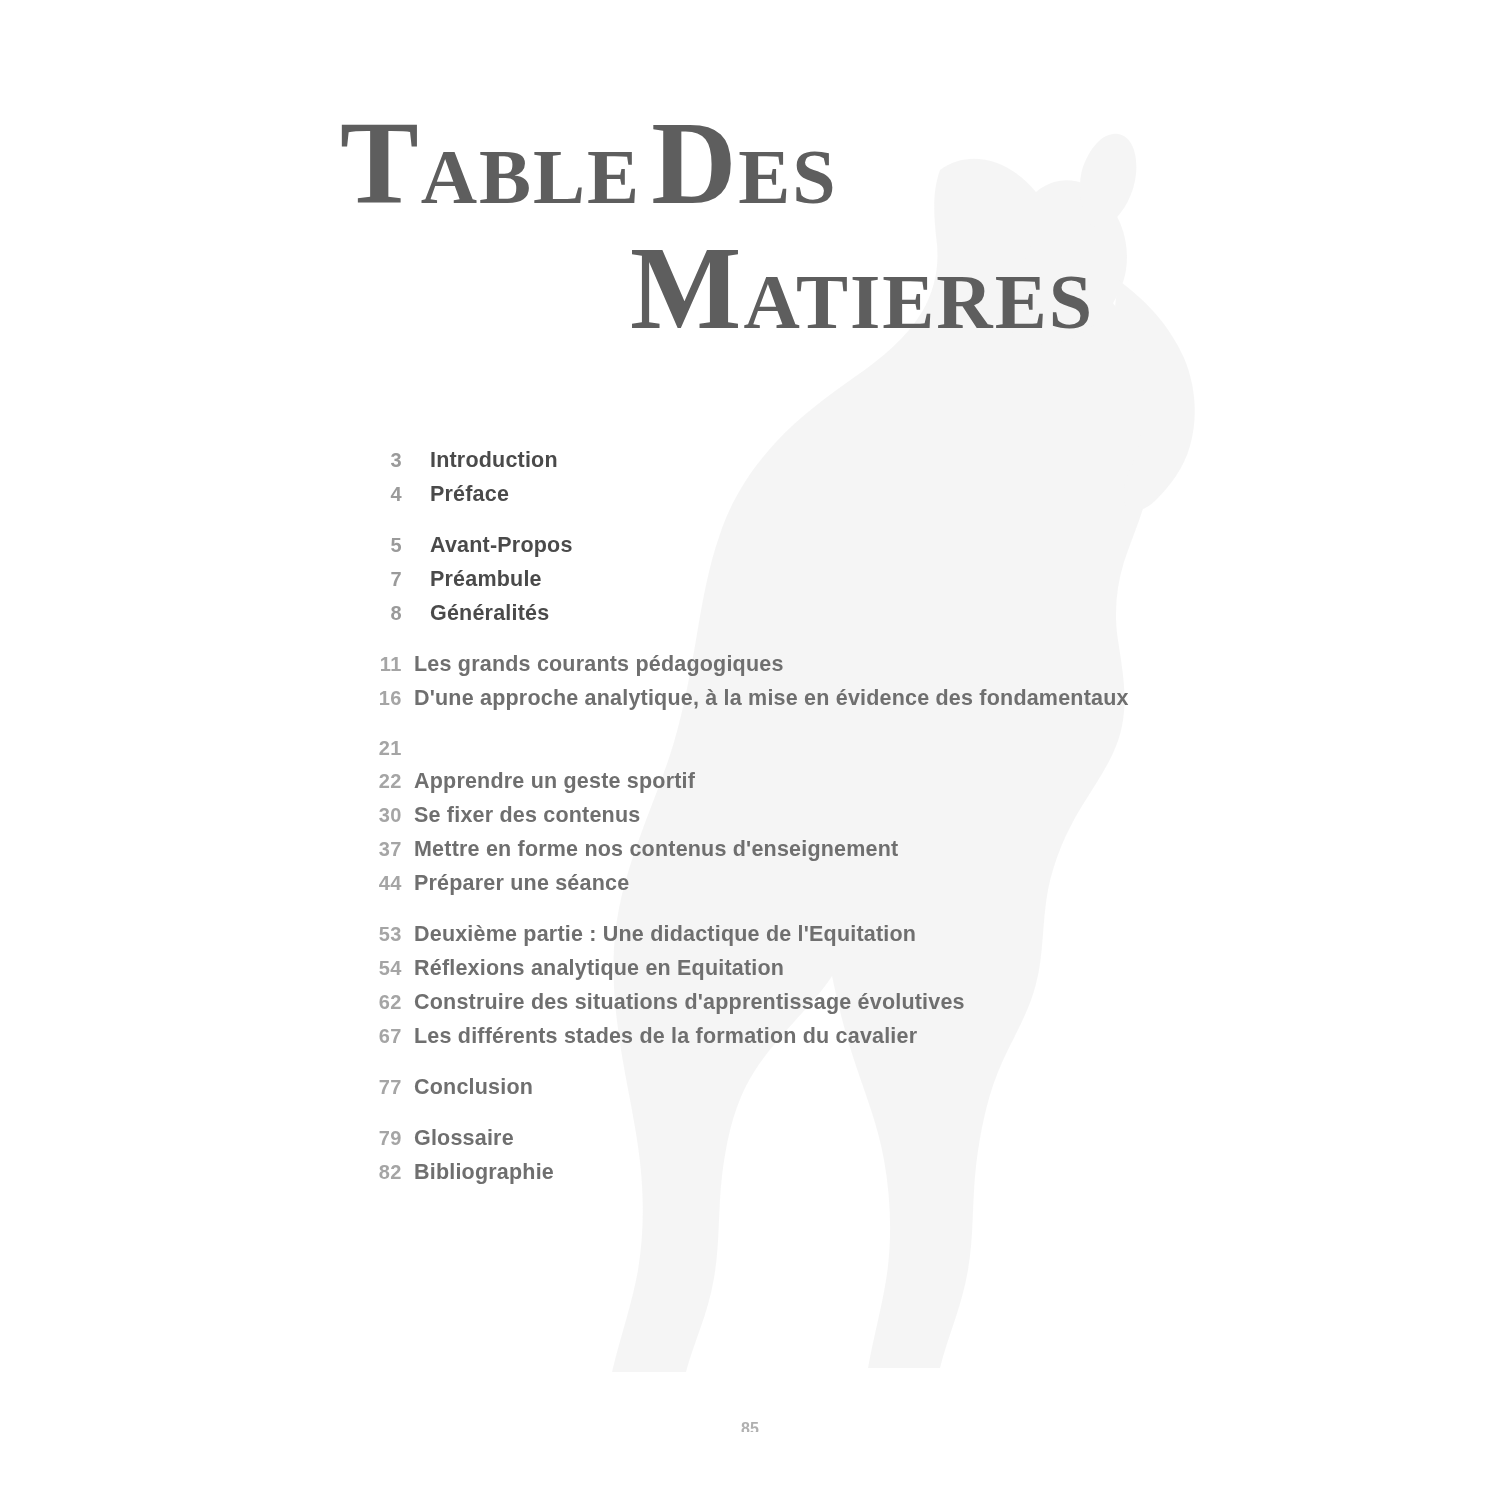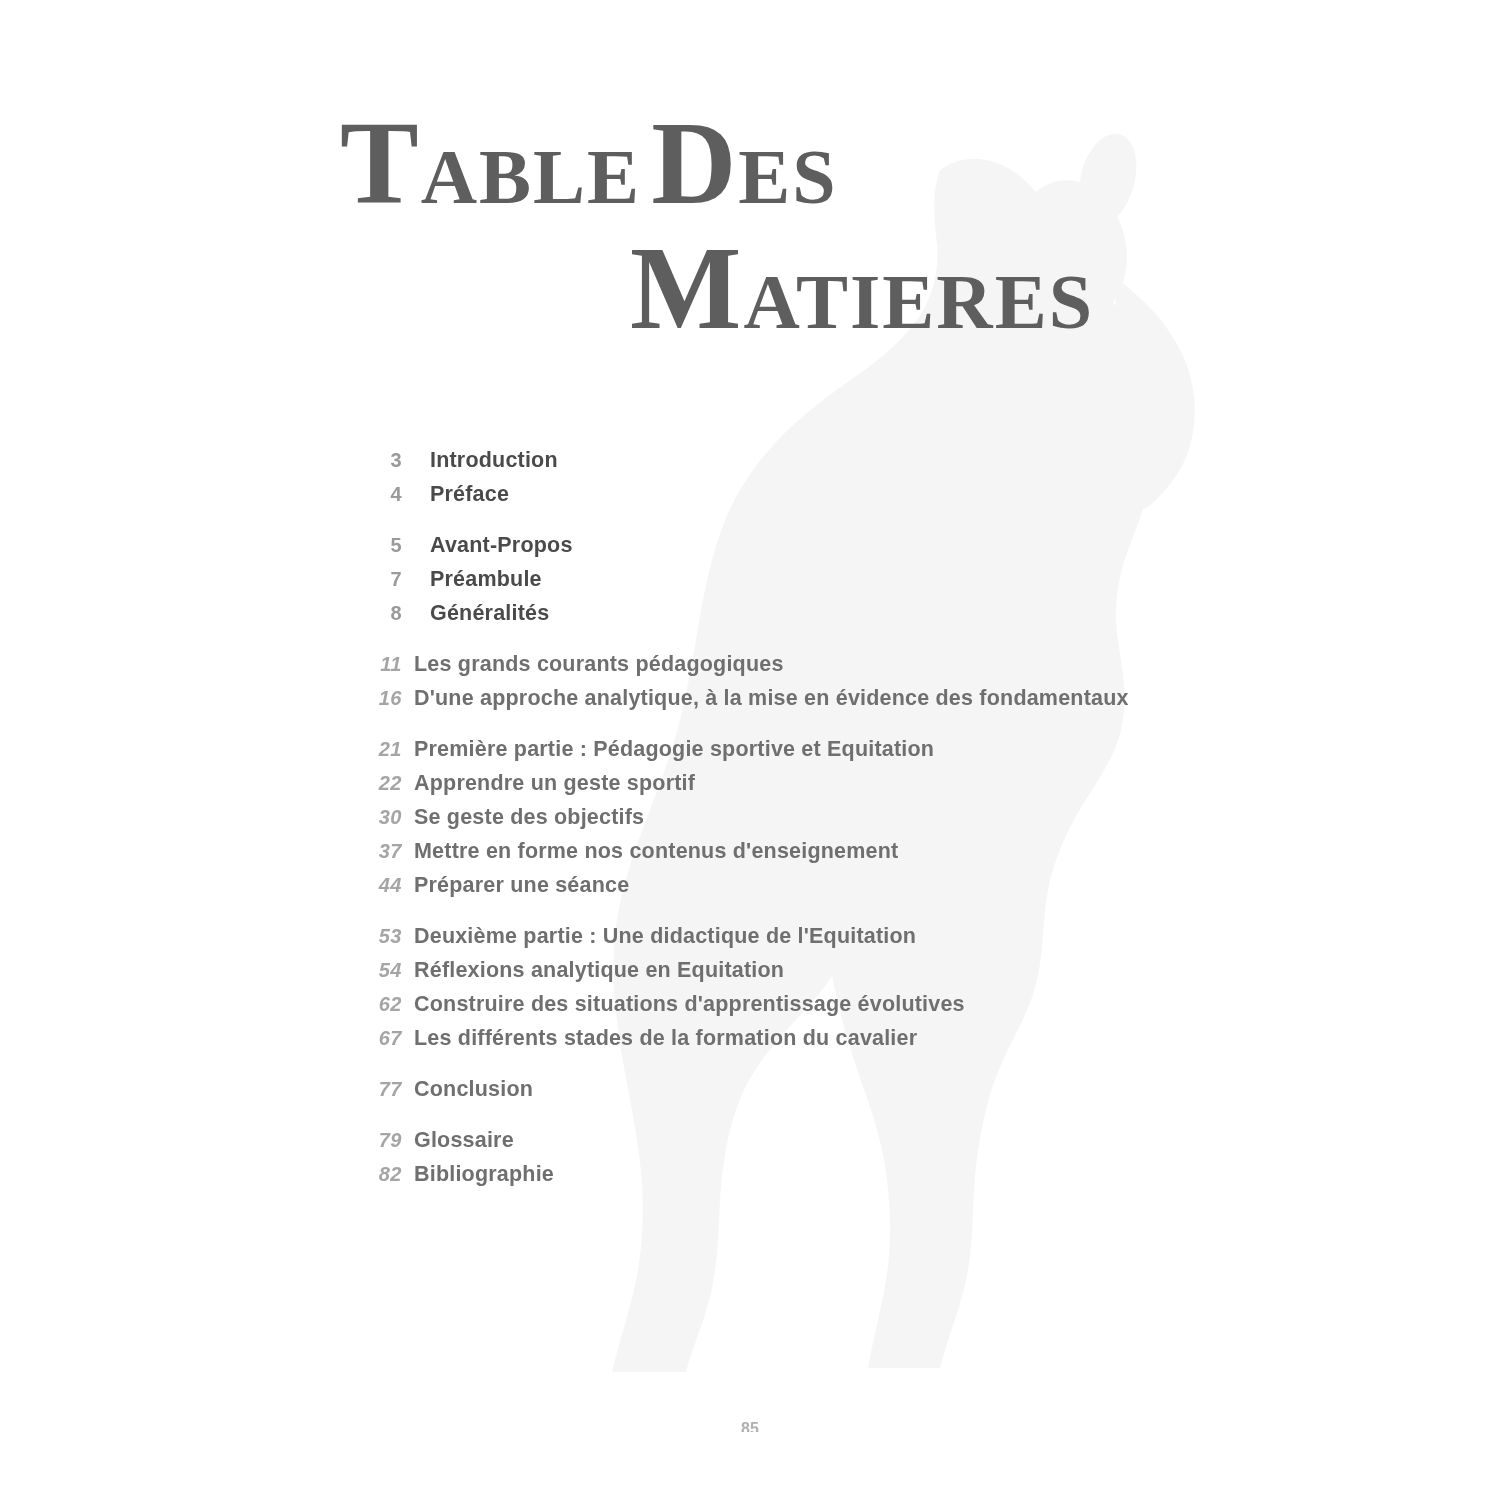--- a/index.html
+++ b/index.html
@@ -85,21 +85,21 @@
   }
   .toc-label {
     margin-left: 28px;
     color: #4a4a4a;
     font-size: 21.5px;
     font-weight: bold;
     letter-spacing: 0.2px;
     white-space: nowrap;
   }
   .toc-row.soft .toc-label { color: #6f6f6f; margin-left: 12px; }
-  .toc-row.soft .toc-page { color: #a5a5a5; font-style: italic; }
+  .toc-row.soft .toc-page { color: #a5a5a5; }
 
   
   #folio {
     position: absolute;
     left: 0;
     top: 1420px;
     width: 1500px;
     text-align: center;
     color: #b0b0b0;
     font-size: 16px;
@@ -184,29 +184,28 @@
       </div>
       <div class="toc-row soft">
         <span class="toc-page">16</span>
         <span class="toc-label">D'une approche analytique, à la mise en évidence des fondamentaux</span>
       </div>
     </div>
 
     <div class="toc-group">
       <div class="toc-row soft">
         <span class="toc-page">21</span>
-        <span class="toc-label">Première partie : Pédagogie sportive et Equitation</span>
       </div>
       <div class="toc-row soft">
         <span class="toc-page">22</span>
         <span class="toc-label">Apprendre un geste sportif</span>
       </div>
       <div class="toc-row soft">
         <span class="toc-page">30</span>
-        <span class="toc-label">Se geste des objectifs</span>
+        <span class="toc-label">Se fixer des contenus</span>
       </div>
       <div class="toc-row soft">
         <span class="toc-page">37</span>
         <span class="toc-label">Mettre en forme nos contenus d'enseignement</span>
       </div>
       <div class="toc-row soft">
         <span class="toc-page">44</span>
         <span class="toc-label">Préparer une séance</span>
       </div>
     </div>

